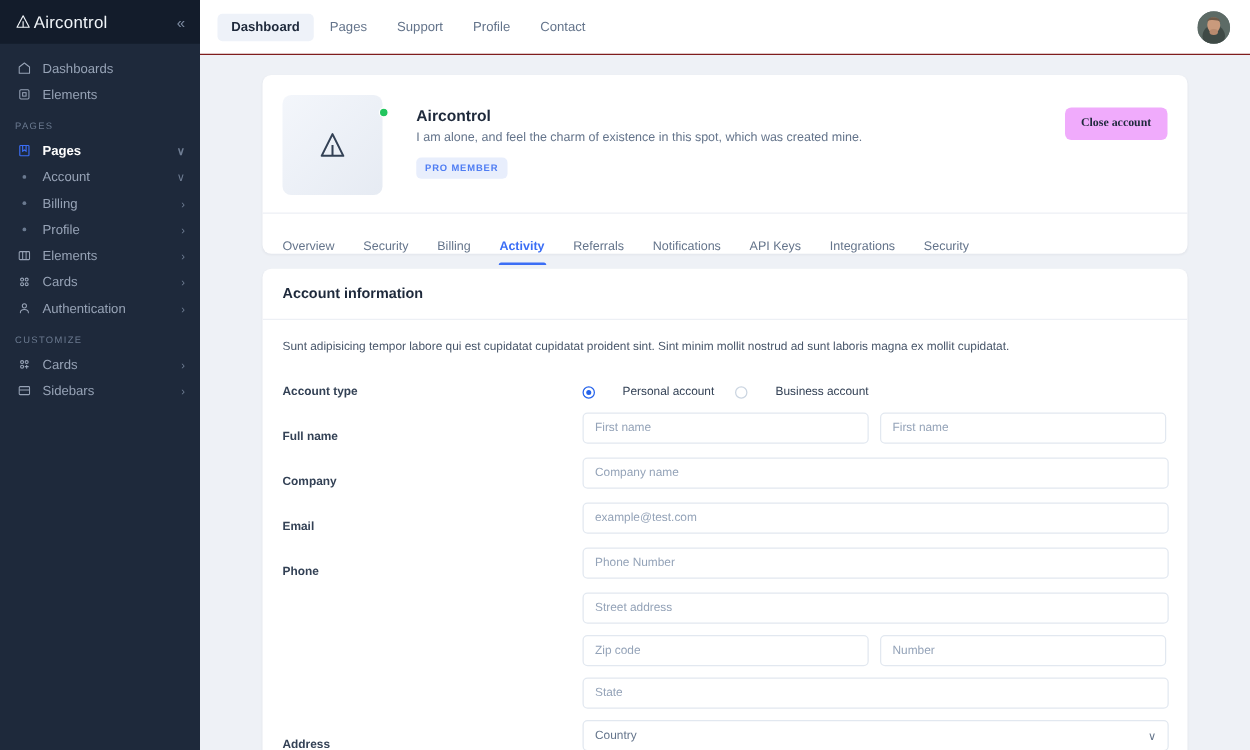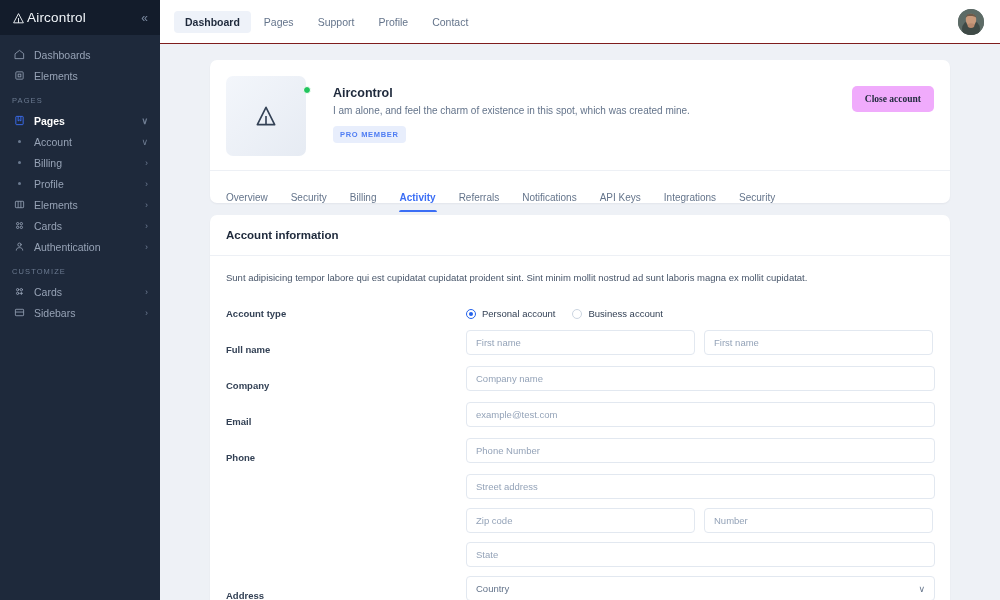--- a/index.html
+++ b/index.html
@@ -177,21 +177,21 @@
     background: #fff; display: flex; align-items: center;
     padding: 0 9px; font-size: 9.5px; color: #94a3b8;
     flex: 1 1 auto;
   }
   .field.half { flex: 0 0 229px; }
   .field.full { flex: 0 0 469px; }
   .field.select { justify-content: space-between; color: #64748b; }
   .field.select .chev { color: #64748b; font-size: 9px; }
 
   .radios { display: flex; align-items: center; gap: 17px; padding-top: 4px; }
-  .radio { display: flex; align-items: center; font-size: 9.5px; color: #334155; cursor: pointer; }
+  .radio { display: flex; align-items: center; font-size: 9.5px; color: #334155; cursor: pointer; gap: 16px; }
   .radio .dotbox {
     width: 10px; height: 10px; border-radius: 50%;
     border: 1.5px solid #cbd5e1; margin-right: 6px;
     display: inline-flex; align-items: center; justify-content: center;
     background: #fff; flex: 0 0 10px;
   }
   .radio.checked .dotbox { border-color: #2563eb; }
   .radio.checked .dotbox i {
     width: 4px; height: 4px; border-radius: 50%; background: #2563eb; display: block;
   }

